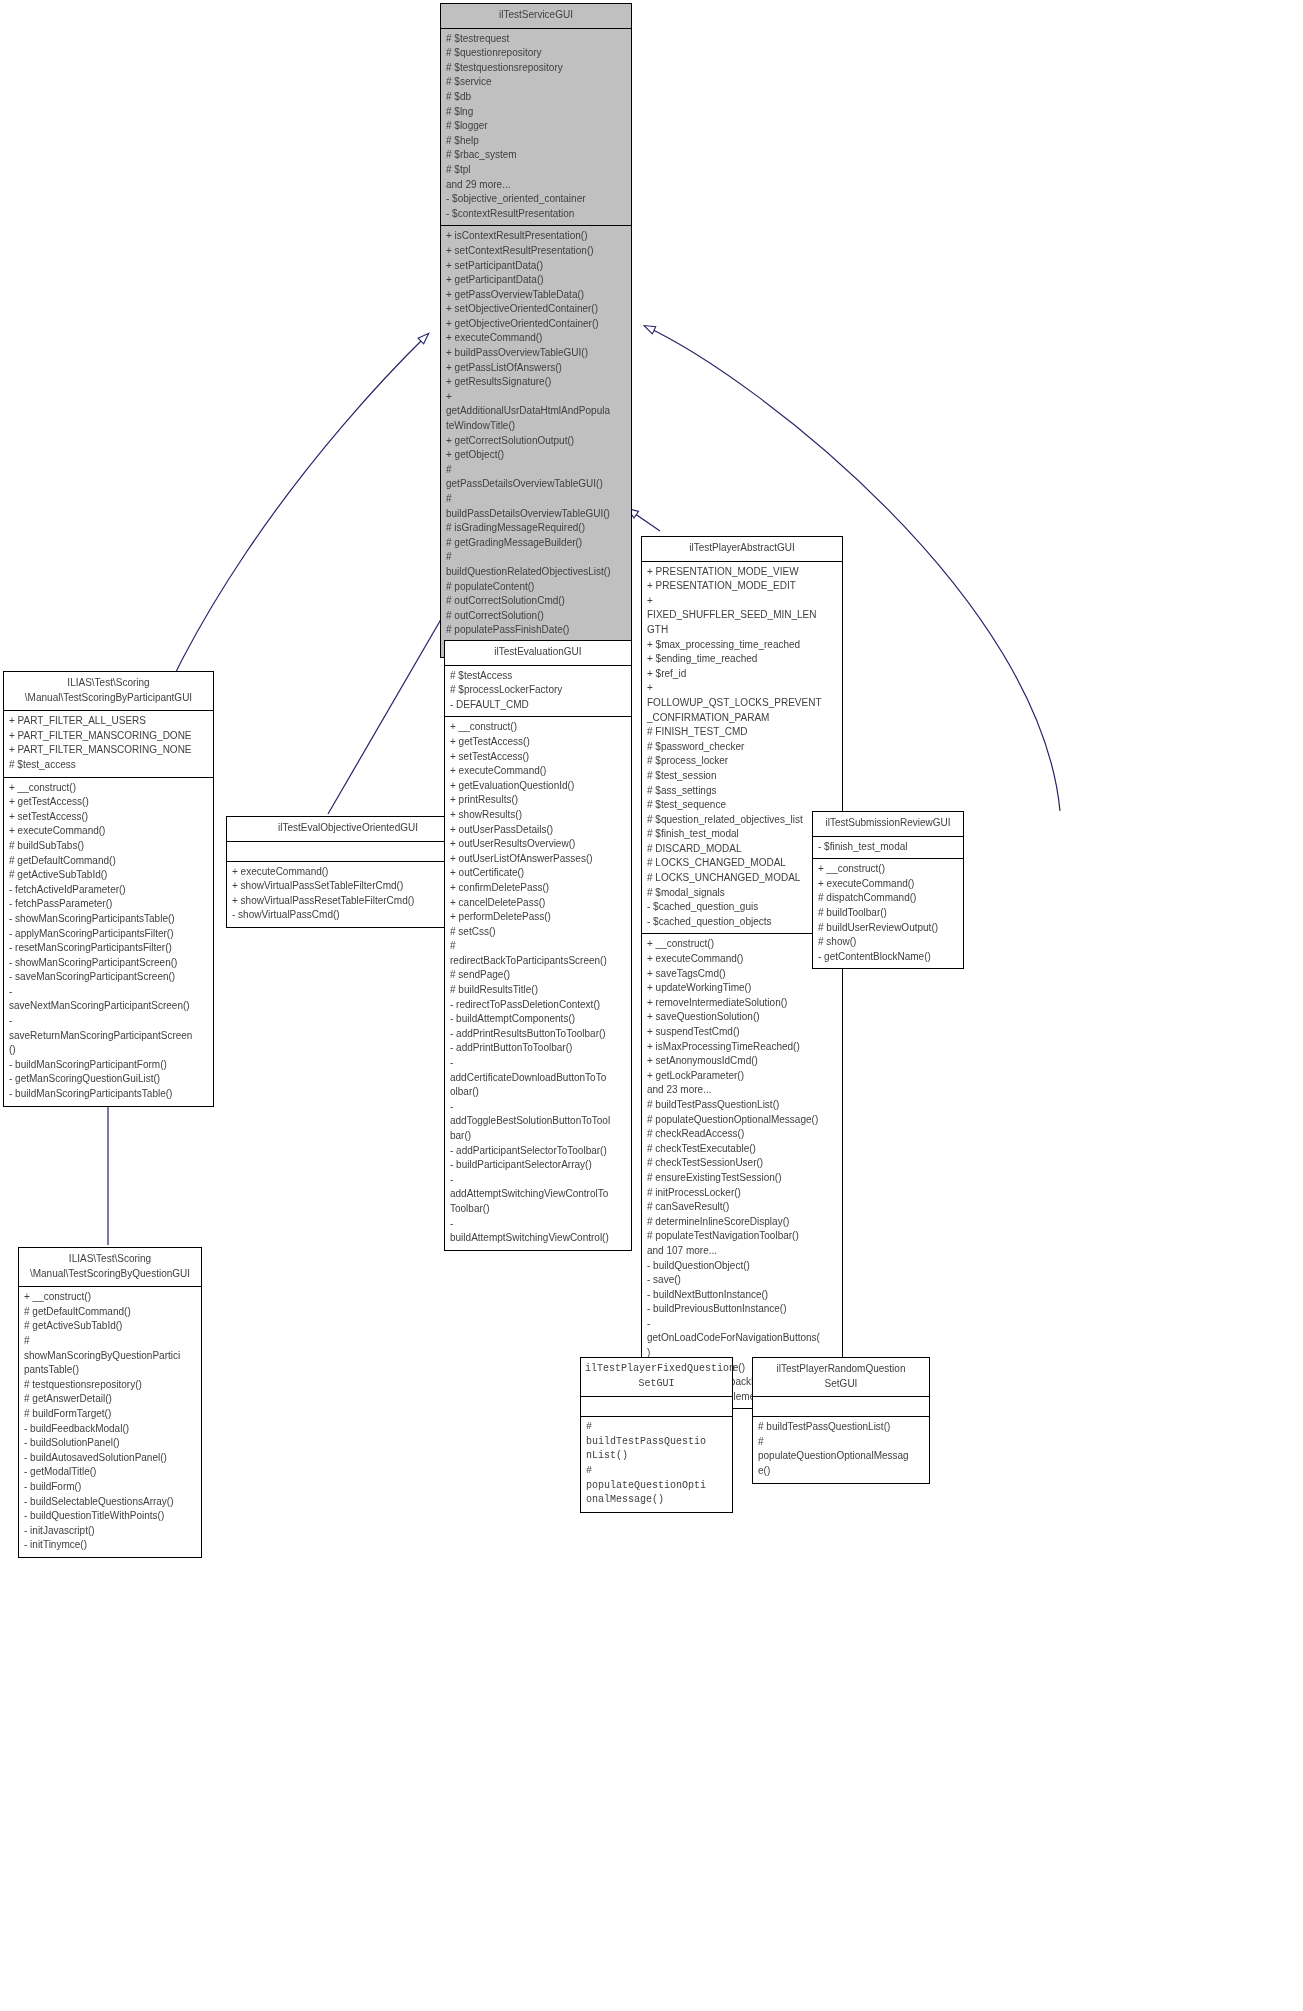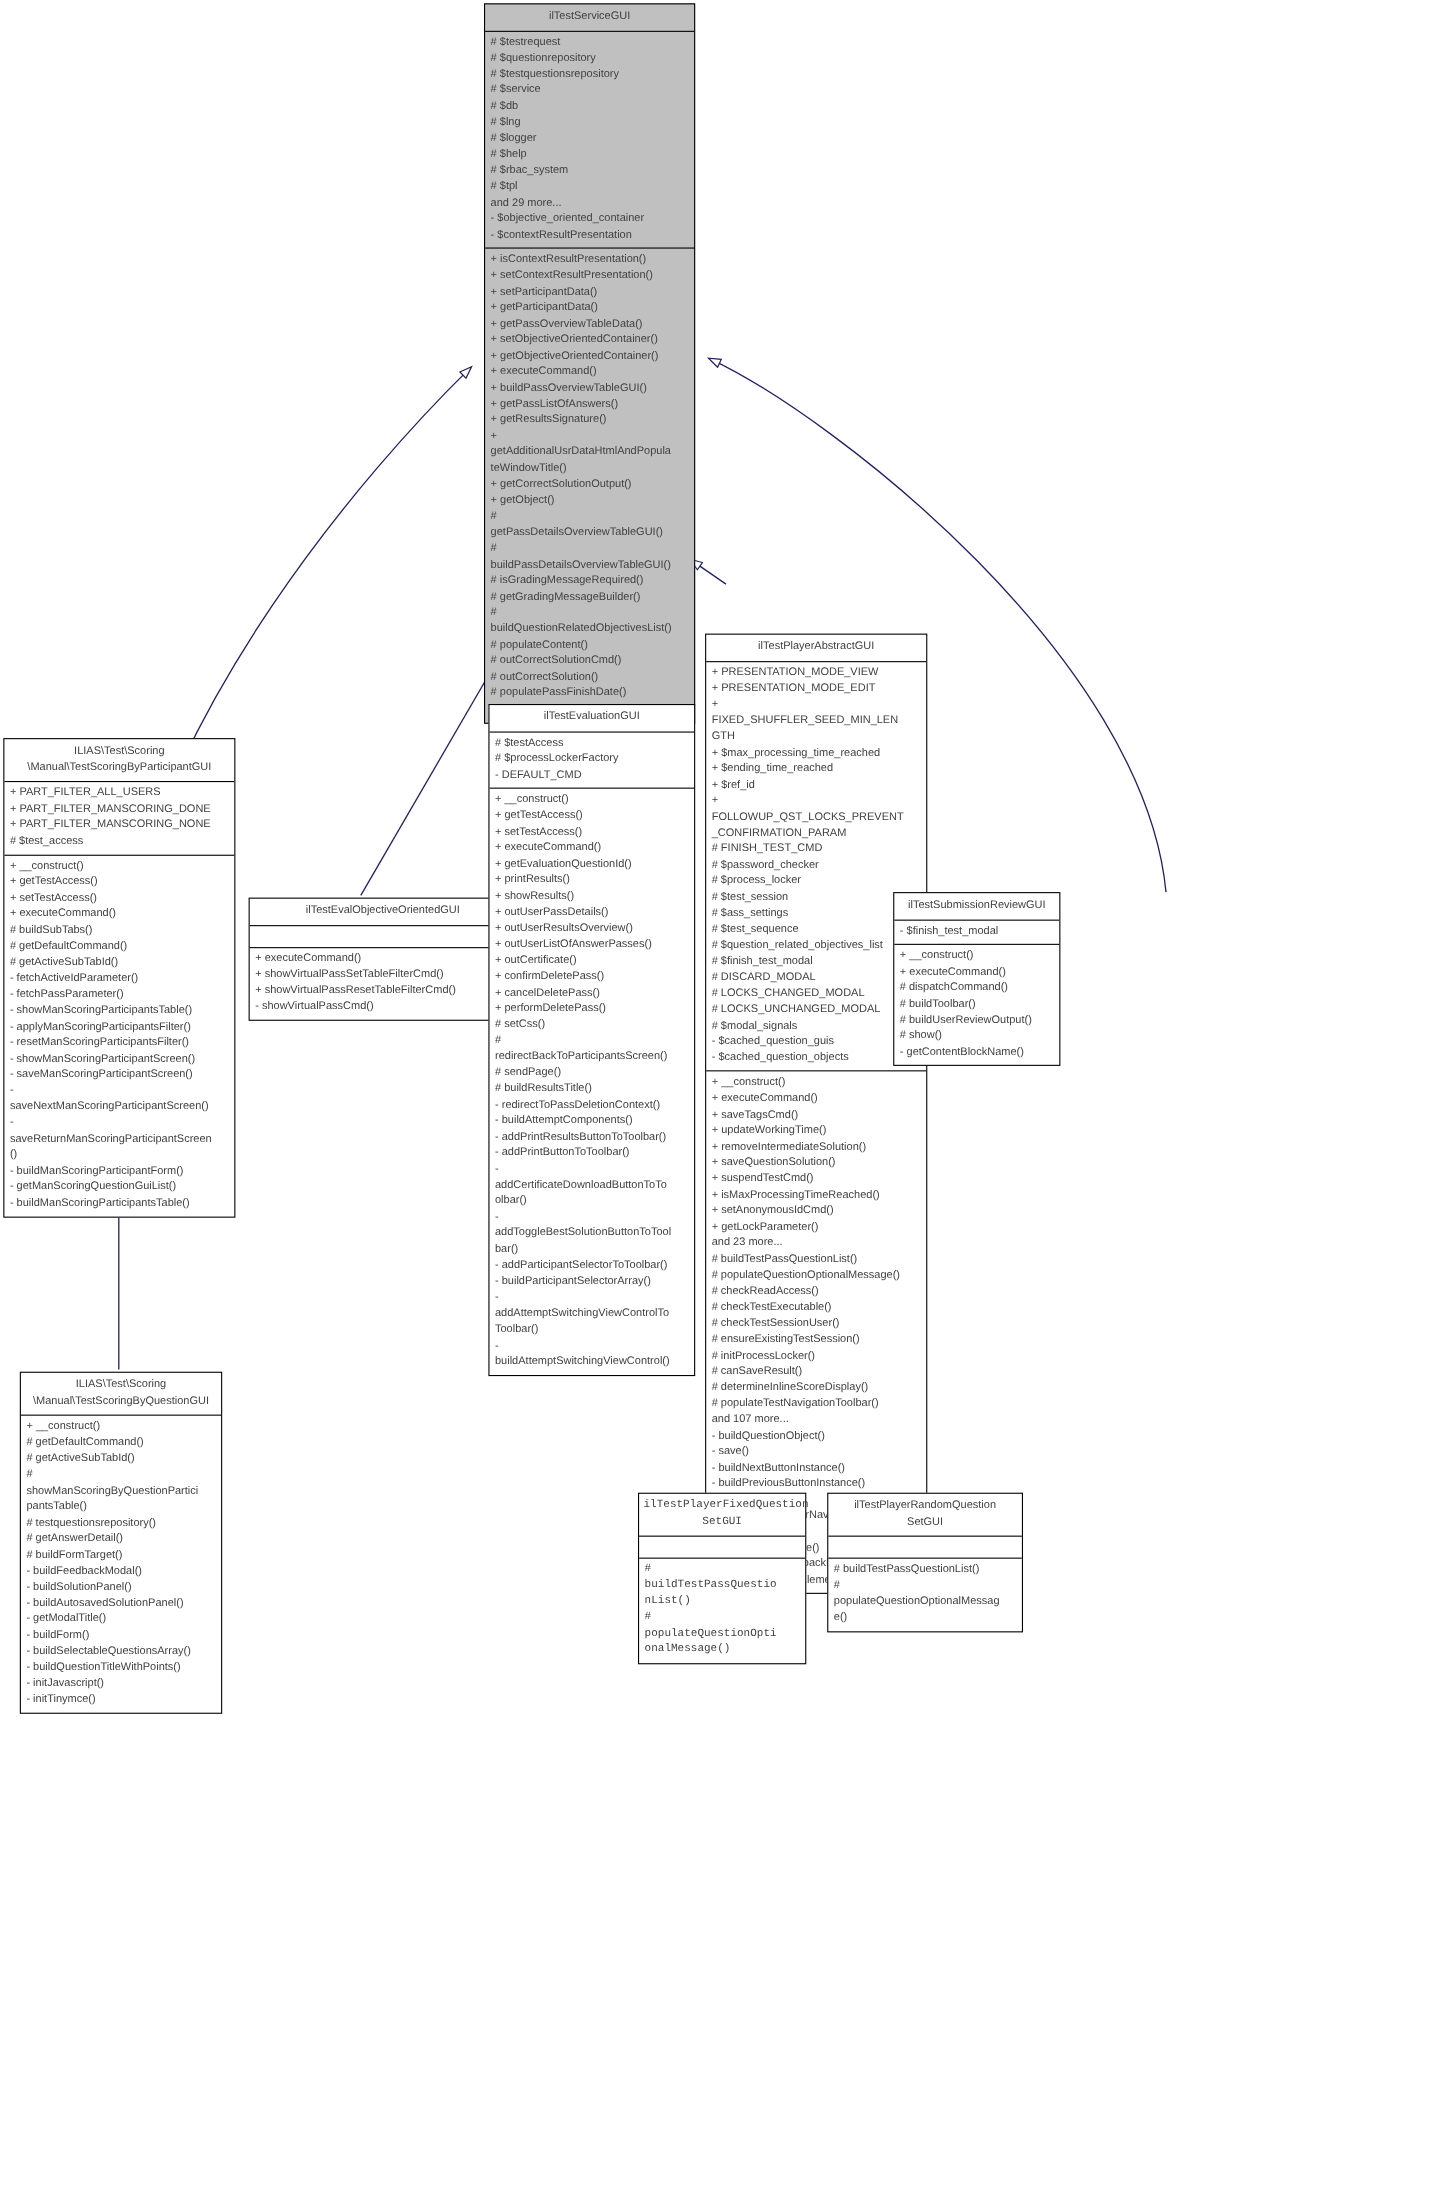--- a/index.html
+++ b/index.html
@@ -235,21 +235,21 @@
         <div class="mrow">- addPrintButtonToToolbar()</div>
         <div class="mrow">- addCertificateDownloadButtonToToolbar()</div>
         <div class="mrow">- addToggleBestSolutionButtonToToolbar()</div>
         <div class="mrow">- addParticipantSelectorToToolbar()</div>
         <div class="mrow">- buildParticipantSelectorArray()</div>
         <div class="mrow">- addAttemptSwitchingViewControlToToolbar()</div>
         <div class="mrow">- buildAttemptSwitchingViewControl()</div>
       </div>
   </div>
 
-  <div class="umlbox" style="left:641px; top:536px; width:202px;margin-top:40px;">
+  <div class="umlbox" style="left:641px; top:536px; width:202px;">
     <div class="cls-title">ilTestPlayerAbstractGUI</div>
     <div class="cls-attrs">
         <div class="mrow">+ PRESENTATION_MODE_VIEW</div>
         <div class="mrow">+ PRESENTATION_MODE_EDIT</div>
         <div class="mrow">+ FIXED_SHUFFLER_SEED_MIN_LENGTH</div>
         <div class="mrow">+ $max_processing_time_reached</div>
         <div class="mrow">+ $ending_time_reached</div>
         <div class="mrow">+ $ref_id</div>
         <div class="mrow">+ FOLLOWUP_QST_LOCKS_PREVENT_CONFIRMATION_PARAM</div>
         <div class="mrow"># FINISH_TEST_CMD</div>

